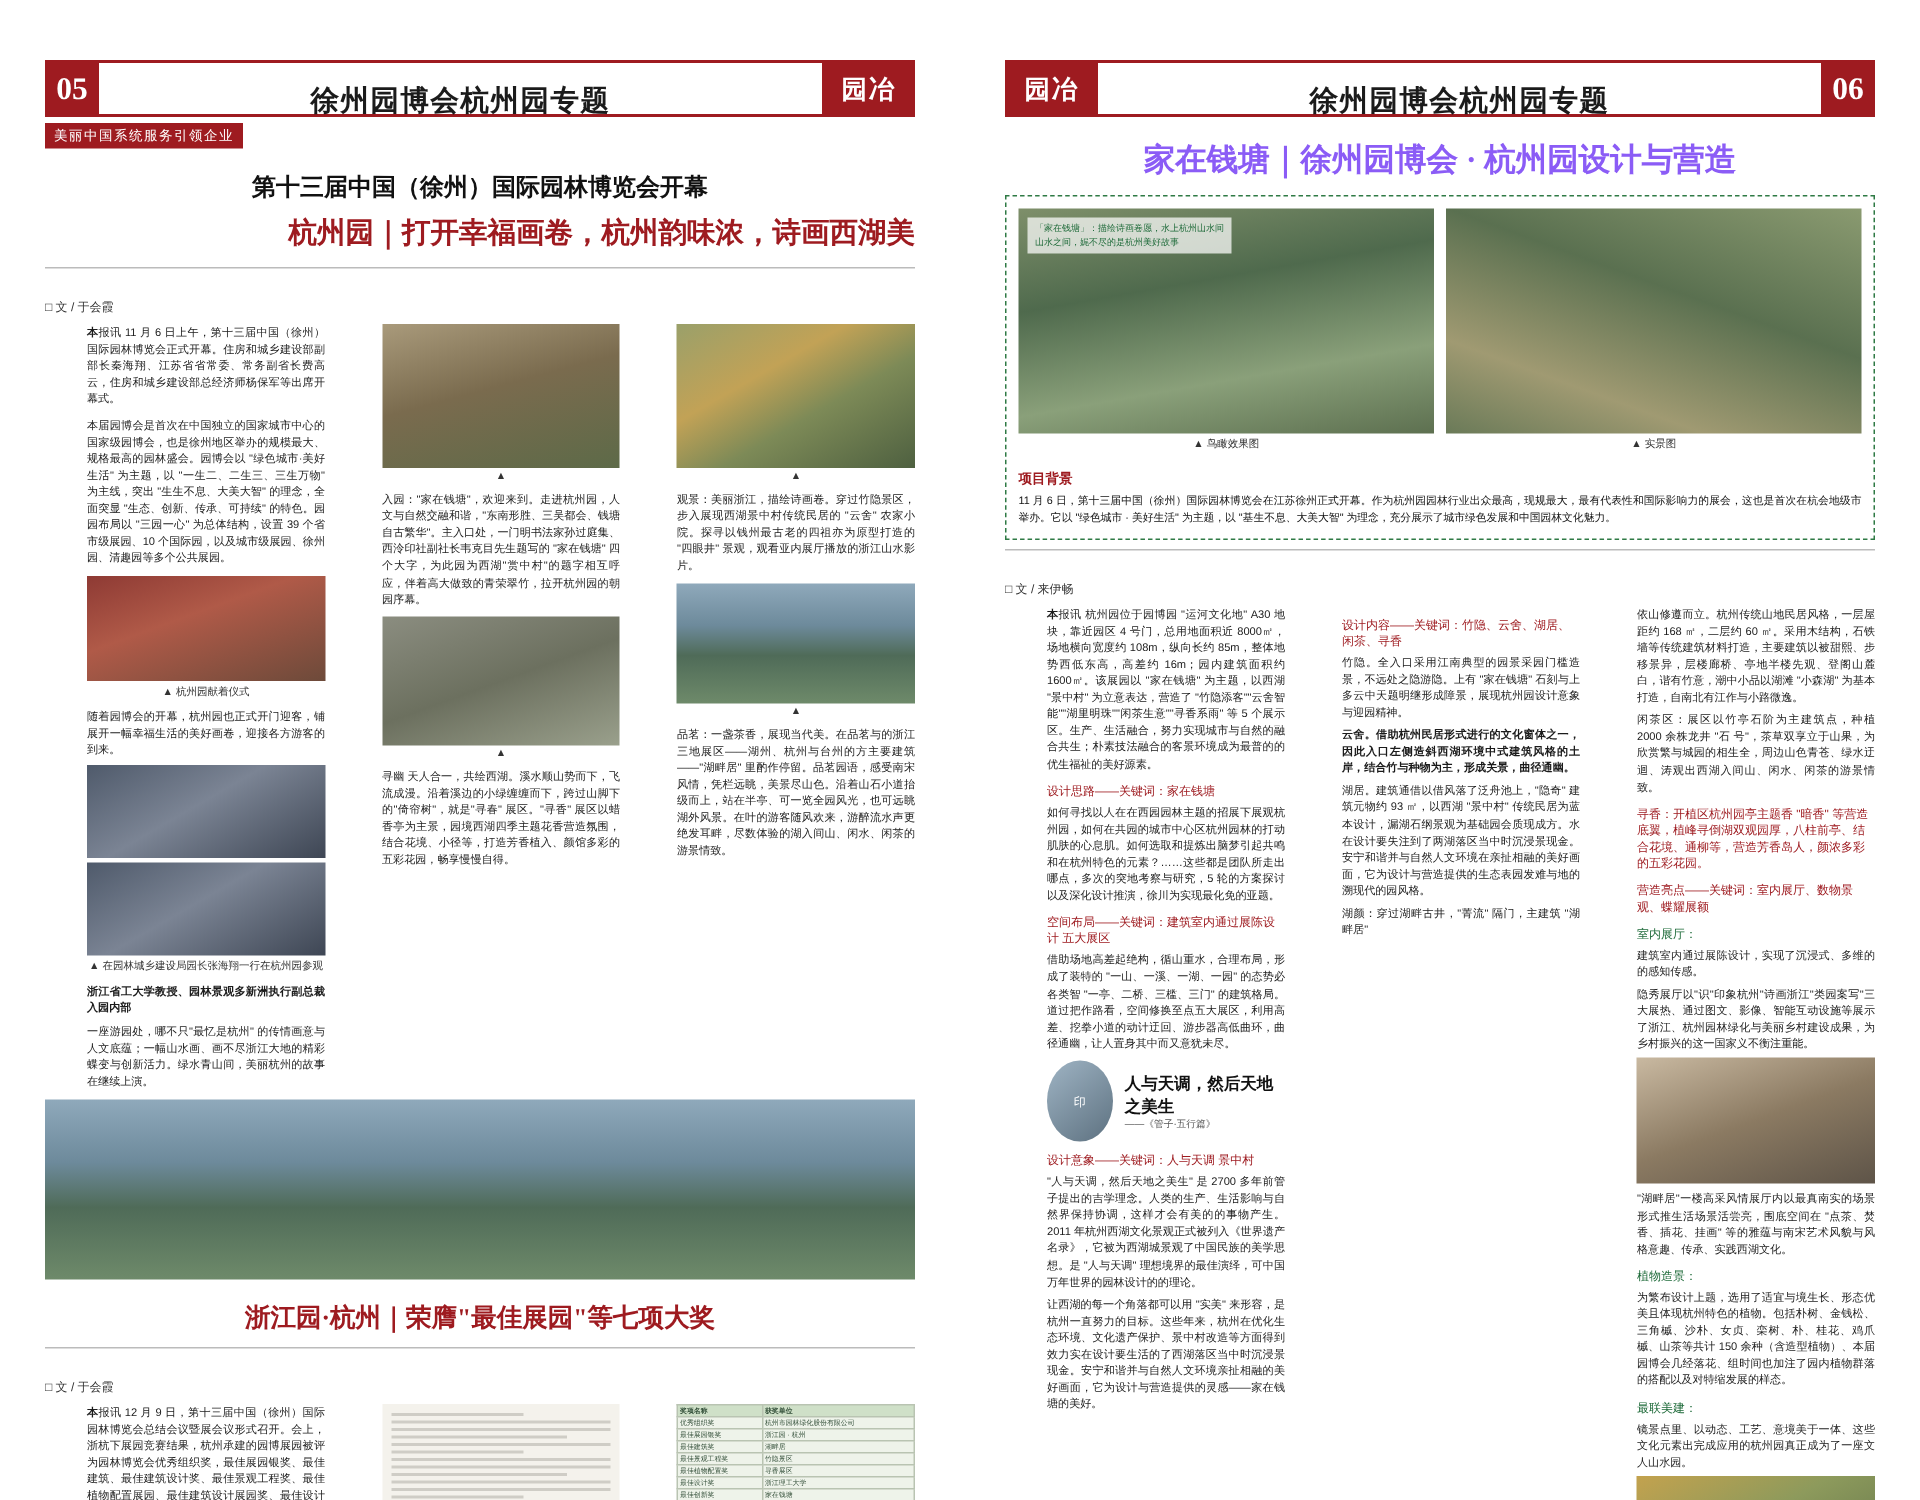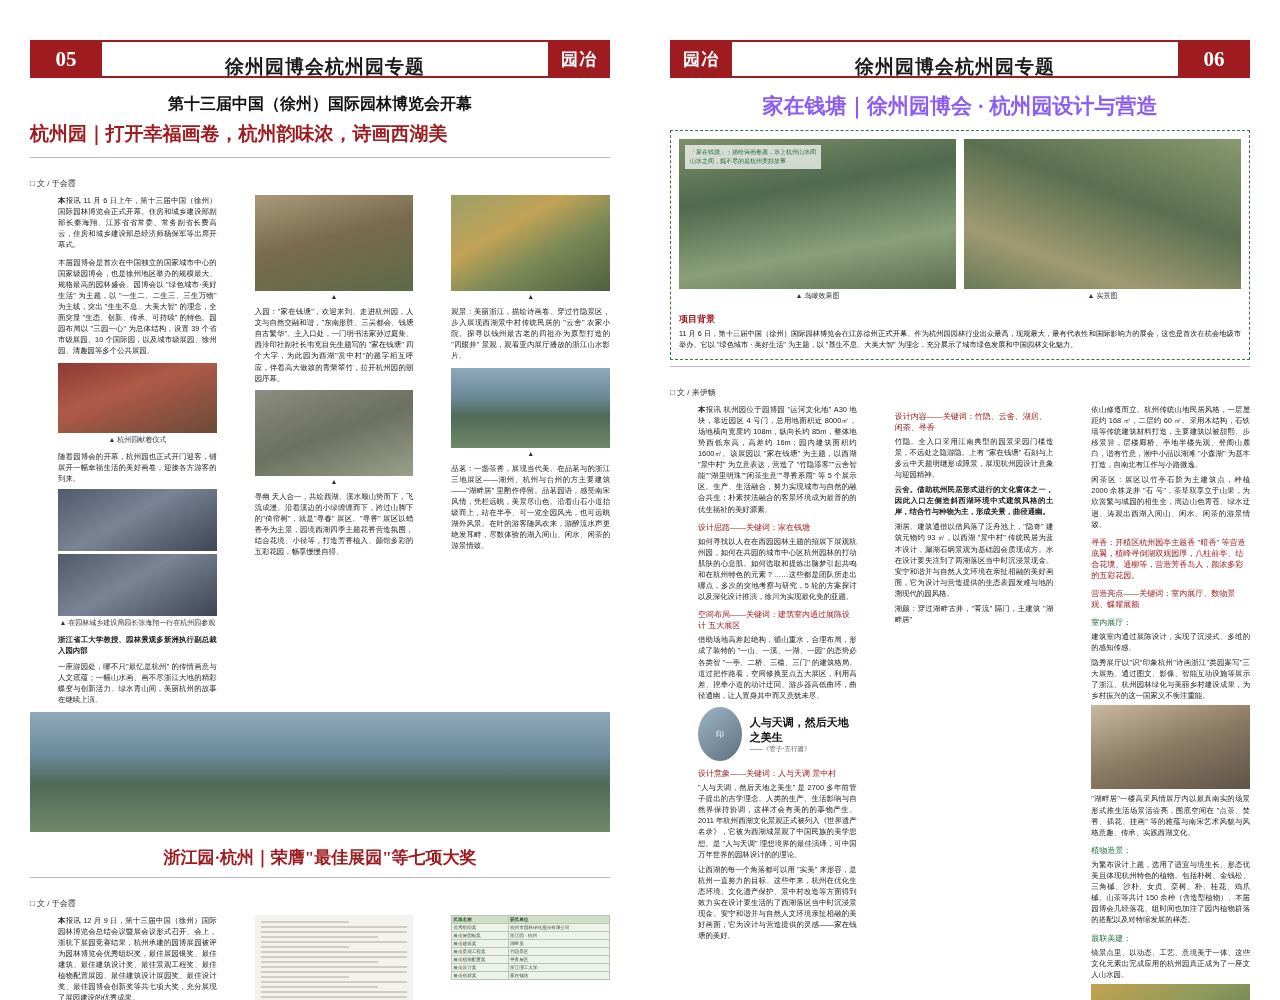--- a/index.html
+++ b/index.html
@@ -10,28 +10,28 @@
     font-family:"Liberation Sans", sans-serif;
     color:#111;
     overflow:hidden;
   }
   .spread { display:flex; width:1280px; height:1000px; }
   .page { position:relative; width:640px; height:1000px; padding:40px 30px 20px 30px; }
   .page.left { border-right:0px solid #ddd; }
 
   
   .masthead { display:flex; align-items:stretch; height:38px; border-top:2px solid #9e1b20; border-bottom:2px solid #9e1b20; }
-  .pagenum { width:72px; background:#9e1b20; color:#fff; font-size:21px; font-weight:bold; display:flex; align-items:center; justify-content:center; font-family:"Liberation Serif", serif; }
+  .pagenum { width:36px; background:#9e1b20; color:#fff; font-size:21px; font-weight:bold; display:flex; align-items:center; justify-content:center; font-family:"Liberation Serif", serif; }
   .mast-title { flex:1; display:flex; align-items:center; justify-content:center; font-size:19px; font-weight:bold; letter-spacing:1px; font-family:"Liberation Serif", serif; color:#1b1b1b;margin-top:16px; }
   .brand { width:62px; background:#9e1b20; color:#fff; display:flex; align-items:center; justify-content:center; font-size:17px; font-weight:bold; font-family:"Liberation Serif", serif; letter-spacing:1px; }
   .sub-slogan { margin-top:4px; display:inline-block; background:#9e1b20; color:#fff; font-size:9px; padding:2px 6px; letter-spacing:1px; }
 
   
   .headline1 { text-align:center; font-size:16px; font-weight:bold; margin:16px 0 6px; font-family:"Liberation Serif", serif; }
-  .headline2 { text-align:left; font-size:19px; font-weight:bold; color:#9e1b20; font-family:"Liberation Serif", serif; margin-bottom:10px; }
+  .headline2 { text-align:right; font-size:19px; font-weight:bold; color:#9e1b20; font-family:"Liberation Serif", serif; margin-bottom:10px; }
   .byline { font-size:8px; color:#333; border-top:1px solid #bbb; padding-top:20px; margin-bottom:6px; }
 
   
   .cols { display:flex; gap:10px; }
   .col { flex:1;margin-left:28px; }
   .body-text { font-size:7.4px; line-height:1.5; text-align:justify; color:#1b1b1b; }
   .lead::first-letter { font-weight:bold; }
 
   
   .photo { width:100%; background:#c9cfc6; position:relative; overflow:hidden; }
@@ -88,20 +88,21 @@
 
 <div class="spread">
 
   <div class="page left">
 
     <div class="masthead">
       <div class="pagenum">05</div>
       <div class="mast-title">徐州园博会杭州园专题</div>
       <div class="brand">园冶</div>
     </div>
+    <div><span class="sub-slogan">美丽中国系统服务引领企业</span></div>
 
     <div class="headline1">第十三届中国（徐州）国际园林博览会开幕</div>
     <div class="headline2">杭州园｜打开幸福画卷，杭州韵味浓，诗画西湖美</div>
     <div class="byline">□ 文 / 于会霞</div>
 
     <div class="cols">
 
       <div class="col">
         <div class="body-text lead" style="margin-bottom:6px;">本报讯  11 月 6 日上午，第十三届中国（徐州）国际园林博览会正式开幕。住房和城乡建设部副部长秦海翔、江苏省省常委、常务副省长费高云，住房和城乡建设部总经济师杨保军等出席开幕式。</div>
         <div class="body-text" style="margin-bottom:6px;">本届园博会是首次在中国独立的国家城市中心的国家级园博会，也是徐州地区举办的规模最大、规格最高的园林盛会。园博会以 "绿色城市·美好生活" 为主题，以 "一生二、二生三、三生万物" 为主线，突出 "生生不息、大美大智" 的理念，全面突显 "生态、创新、传承、可持续" 的特色。园园布局以 "三园一心" 为总体结构，设置 39 个省市级展园、10 个国际园，以及城市级展园、徐州园、清趣园等多个公共展园。</div>

